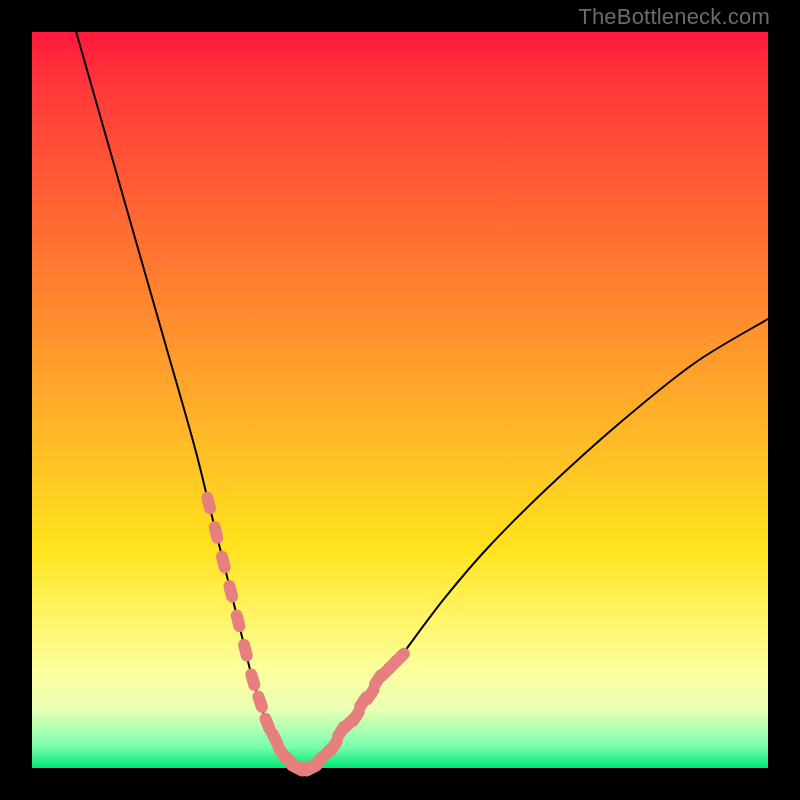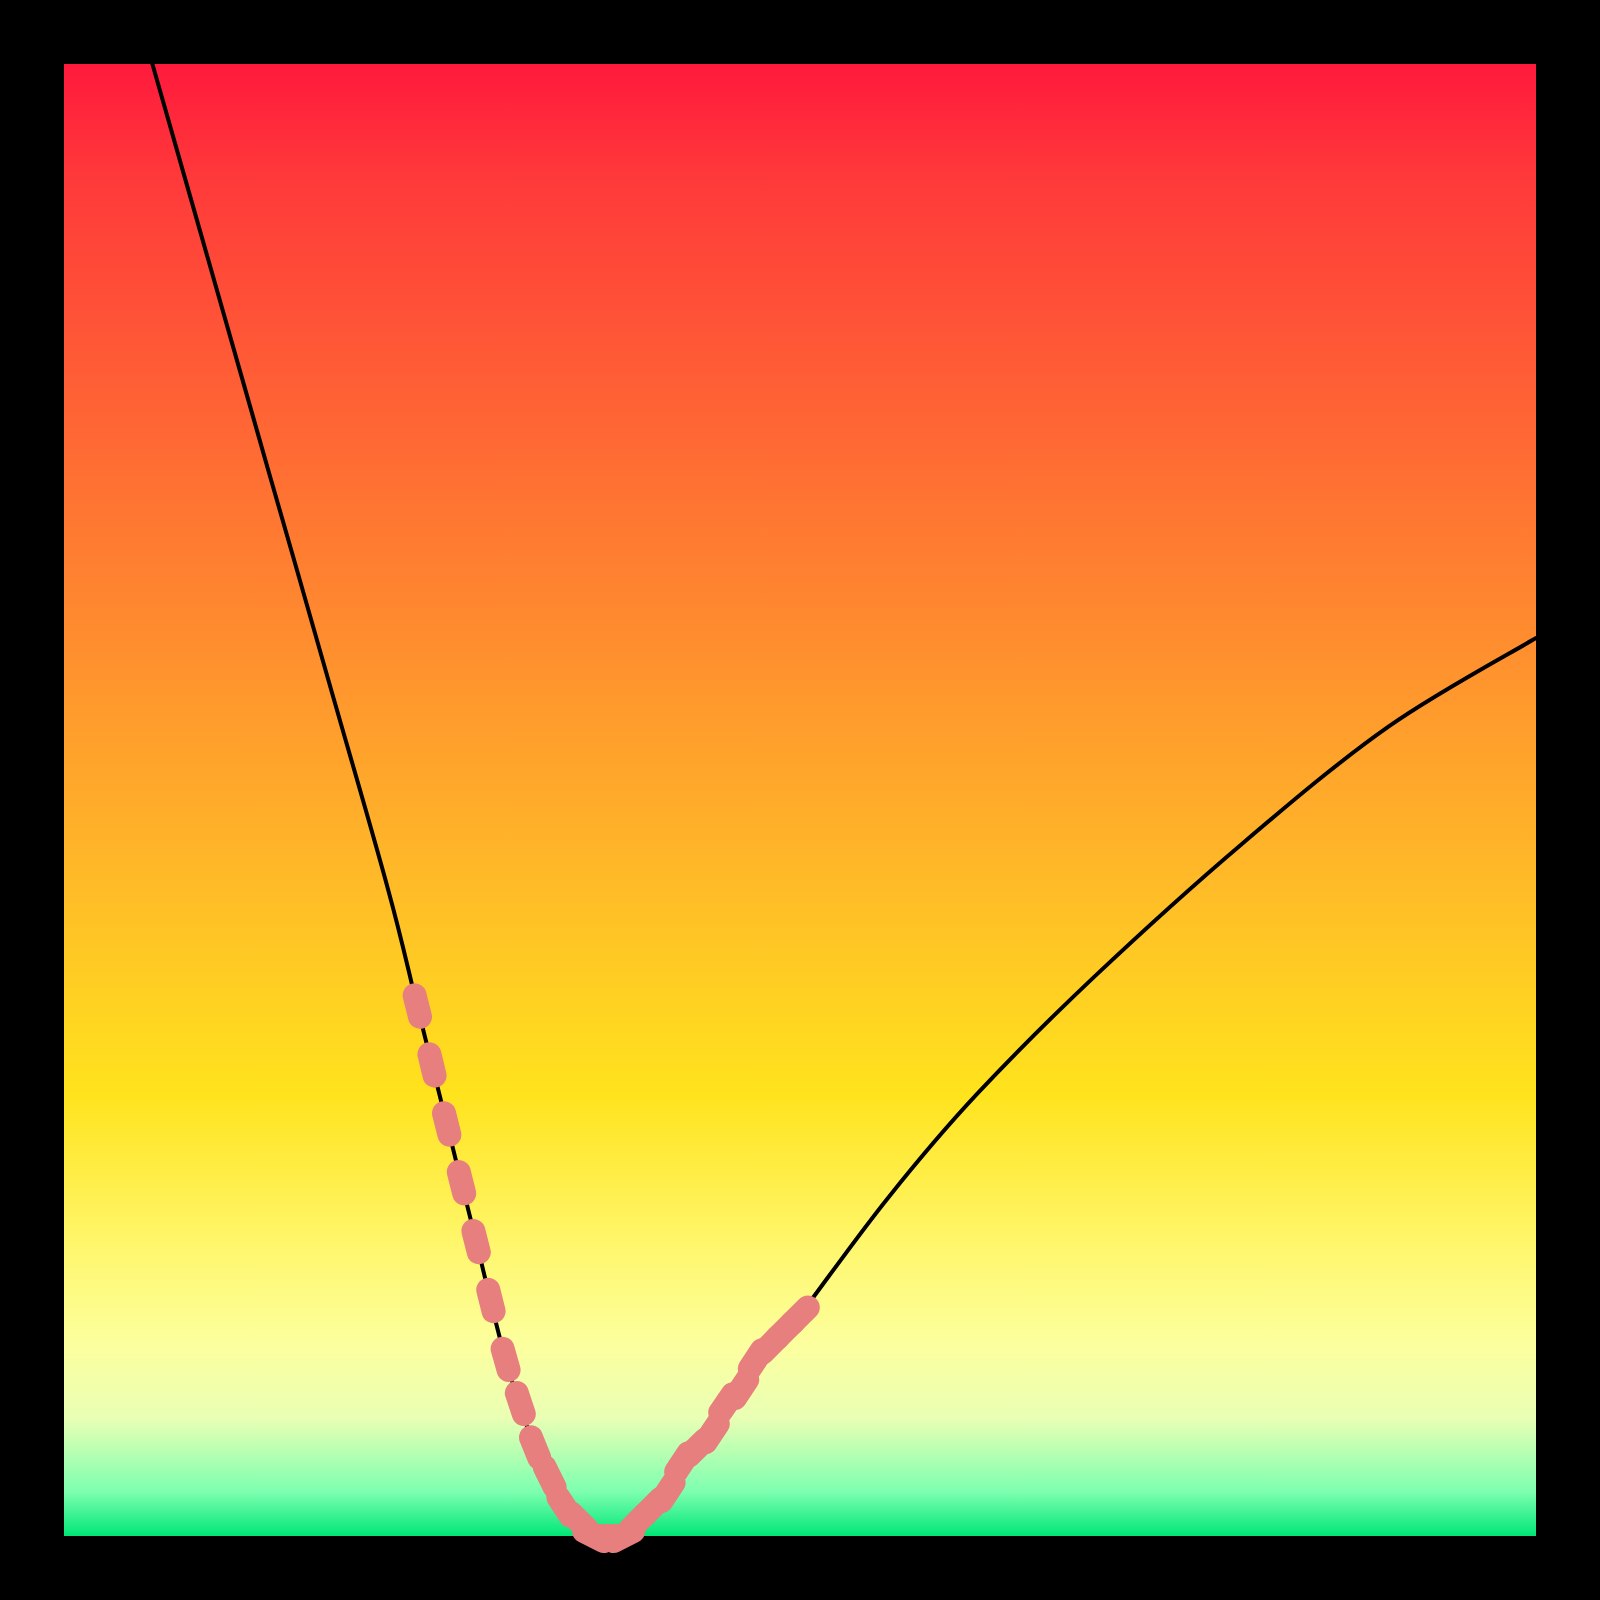--- a/index.html
+++ b/index.html
@@ -56,20 +56,21 @@
     left: 32px;
     width: 736px;
     height: 736px;
     overflow: visible;
   }
 </style>
 </head>
 <body>
 
 <div class="frame">
+  <div class="attribution">TheBottleneck.com</div>
 
   <div class="plot-bg"></div>
 
   <svg class="curve" viewBox="0 0 736 736">
     <path id="main-curve" fill="none" stroke="#000" stroke-width="2" stroke-linecap="round" d="M 44.2 0.0 C 49.1 17.2, 63.8 68.7, 73.6 103.0 C 83.4 137.4, 93.2 171.7, 103.0 206.1 C 112.9 240.4, 122.7 274.8, 132.5 309.1 C 142.3 343.5, 154.6 385.2, 161.9 412.2 C 169.3 439.1, 171.7 451.4, 176.6 471.0 C 181.5 490.7, 186.5 510.3, 191.4 529.9 C 196.3 549.5, 201.2 569.2, 206.1 588.8 C 211.0 608.4, 215.9 630.5, 220.8 647.7 C 225.7 664.9, 230.6 679.6, 235.5 691.8 C 240.4 704.1, 245.3 713.9, 250.2 721.3 C 255.1 728.6, 260.1 733.5, 265.0 736.0 C 269.9 738.5, 274.8 738.5, 279.7 736.0 C 284.6 733.5, 287.0 729.9, 294.4 721.3 C 301.8 712.7, 311.6 700.4, 323.8 684.5 C 336.1 668.5, 353.3 645.2, 368.0 625.6 C 382.7 606.0, 397.4 585.1, 412.2 566.7 C 426.9 548.3, 439.1 533.6, 456.3 515.2 C 473.5 496.8, 493.1 477.2, 515.2 456.3 C 537.3 435.5, 564.3 410.9, 588.8 390.1 C 613.3 369.2, 637.9 348.4, 662.4 331.2 C 686.9 314.0, 723.7 294.4, 736.0 287.0"></path>
     <g id="markers">
         <line x1="175.3" y1="465.7" x2="178.0" y2="476.4" stroke="#e77f7f" stroke-width="12" stroke-linecap="round"></line>
         <line x1="182.7" y1="495.1" x2="185.3" y2="505.8" stroke="#e77f7f" stroke-width="12" stroke-linecap="round"></line>
         <line x1="190.0" y1="524.6" x2="192.7" y2="535.3" stroke="#e77f7f" stroke-width="12" stroke-linecap="round"></line>
         <line x1="197.4" y1="554.0" x2="200.1" y2="564.7" stroke="#e77f7f" stroke-width="12" stroke-linecap="round"></line>

